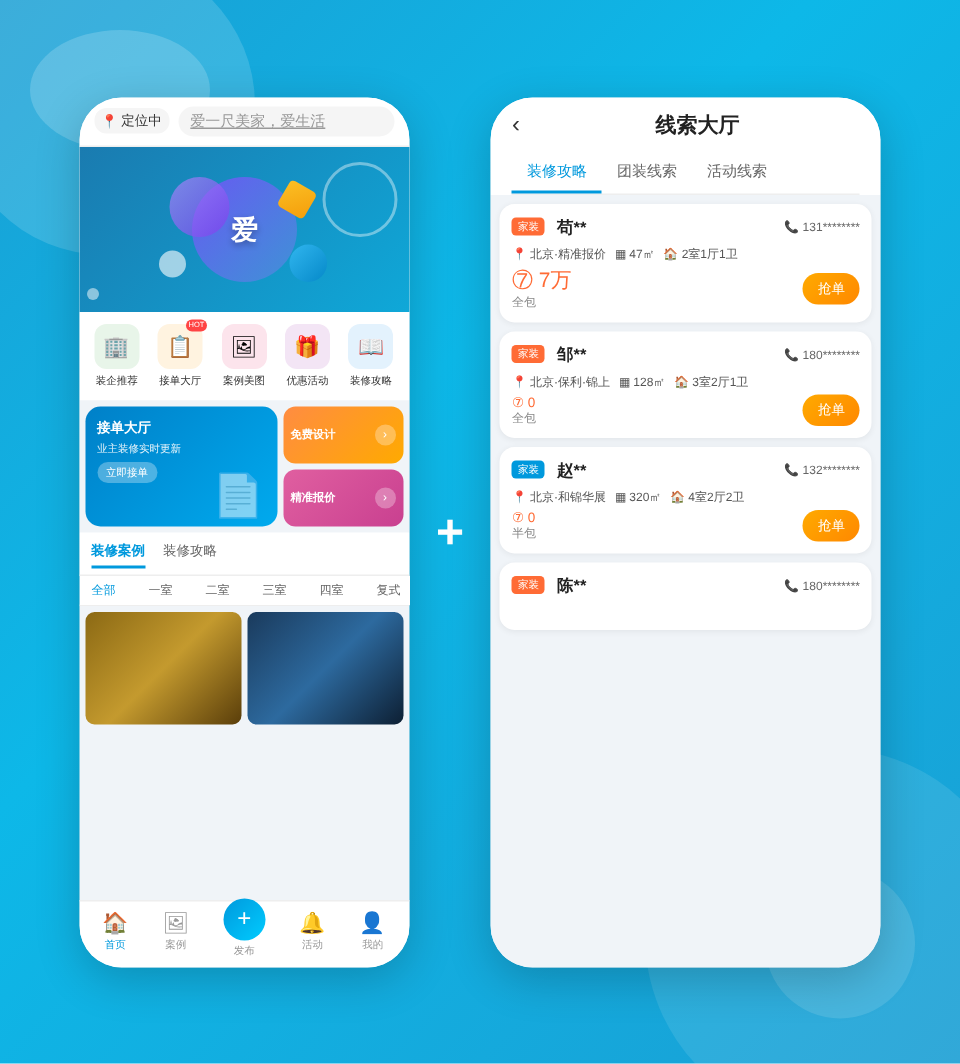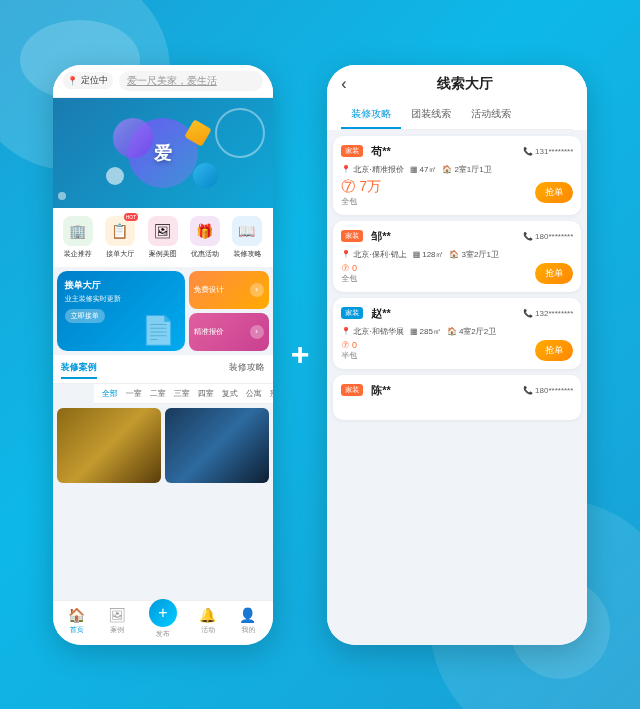--- a/index.html
+++ b/index.html
@@ -186,21 +186,21 @@
       padding: 5px;
       height: 38px;
       display: flex;
       align-items: center;
       gap: 4px;
       position: relative;
       overflow: hidden;
     }
     .card-small-text {
       font-size: 7.5px;
-      font-weight: normal;
+      font-weight: bold;
       color: white;
     }
     .card-arrow {
       width: 14px; height: 14px;
       background: rgba(255,255,255,0.3);
       border-radius: 50%;
       display: flex;
       align-items: center;
       justify-content: center;
       font-size: 8px;
@@ -208,40 +208,38 @@
       margin-left: auto;
     }
     .tabs-section {
       background: white;
       padding: 6px 8px 4px;
       border-bottom: 1px solid #eee;
     }
     .tabs-row {
       display: flex;
       gap: 12px;
-      justify-content: space-between;
     }
     .tab-item {
       font-size: 9px;
       color: #666;
       padding-bottom: 3px;
     }
     .tab-item.active {
       color: #0099dd;
       border-bottom: 2px solid #0099dd;
       font-weight: bold;
     }
     .filter-tabs {
       display: flex;
-      gap: 8px;
+      gap: 22px;
       overflow-x: auto;
       padding: 4px 8px;
       background: white;
       border-bottom: 1px solid #eee;
-      margin-left: 41px;
     }
     .filter-tab {
       font-size: 8px;
       color: #666;
       white-space: nowrap;
     }
     .filter-tab.active {
       color: #0099dd;
     }
     .cases-grid {
@@ -668,21 +666,21 @@
             <span>132********</span>
           </div>
         </div>
         <div class="lead-info-row">
           <div class="lead-info-item">
             <span>📍</span>
             <span>北京·和锦华展</span>
           </div>
           <div class="lead-info-item">
             <span>▦</span>
-            <span>285㎡</span>
+            <span>320㎡</span>
           </div>
           <div class="lead-info-item">
             <span>🏠</span>
             <span>4室2厅2卫</span>
           </div>
         </div>
         <div class="lead-bottom-row">
           <div>
             <div style="font-size:9px;color:#ff6b35;">⑦ 0</div>
             <div class="lead-package">半包</div>

